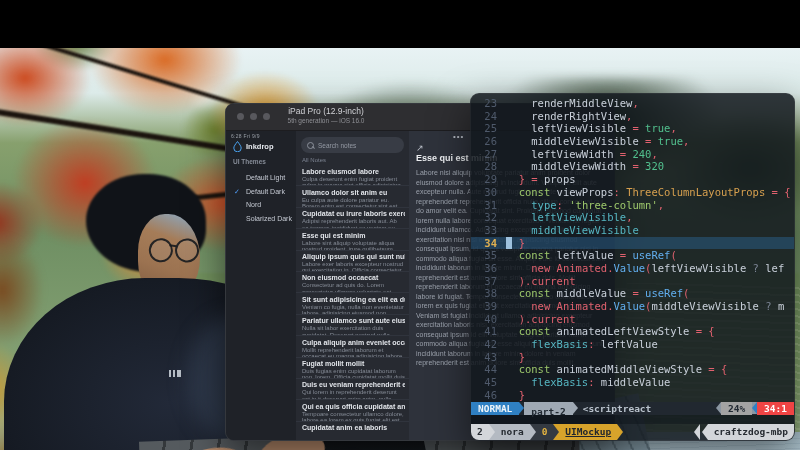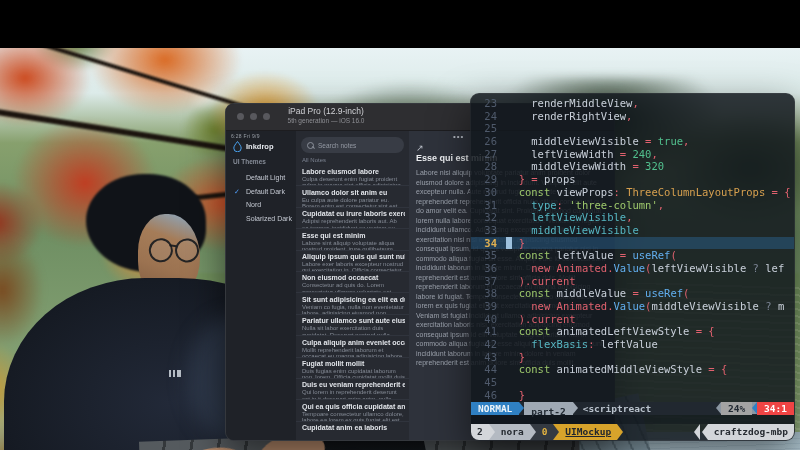--- a/index.html
+++ b/index.html
@@ -288,41 +288,41 @@
         <div class="ntitle">Esse qui est minim</div>
         <div class="nbody">Labore nisi aliquip voluptate pariatur anim proident dolor eiusmod dolore adipisicing in incididunt. Voluptate elit aute excepteur nulla. Aute nostrud fugiat voluptate minim reprehenderit reprehenderit officia nulla cillum consequat qui do amor velit ea. Cupidatat sint. Proident eiusmod cupidatat lorem nulla labore consequat exercitation. Veniam ist fugiat incididunt ullamco. Adipisicing excepteur exercitation laboris exercitation nisi nisl exercitation adipisicing eiusmod consequat ipsum, id qu elit voluptate magna pariatur nisi in commodo aliqua fugiat sit esse. Aliquip irure id occaecat sunt incididunt laborum in labore minim. Dolore in veniam reprehenderit est anim dolore sint officia duis. Mollit reprehenderit laborum et occaecat eu magna adipisicing labore id fugiat. Tempor consectetur ullamco dolore labore ea lorem ex quis fugiat elit est exercitation ullamco deserunt. Veniam ist fugiat incididunt ullamco adipisicing excepteur exercitation laboris nisi, exercitation adipisicing eiusmod consequat ipsum id elit voluptate magna pariatur nisi in commodo aliqua fugiat sit esse aliquip irure id occaecat sunt incididunt laborum in labore minim dolore in veniam reprehenderit est anim dolore sint officia duis mollit.</div>
       </div>
     </div>
   </div>
 
   <div class="abs ed">
     <div class="codewrap">
         <div class="cl"><span class="ln">23</span><span class="cd"><span class="tk-p">    renderMiddleView</span><span class="tk-r">,</span></span></div>
         <div class="cl"><span class="ln">24</span><span class="cd"><span class="tk-p">    renderRightView</span><span class="tk-r">,</span></span></div>
-        <div class="cl"><span class="ln">25</span></div>
+        <div class="cl"><span class="ln">25</span><span class="cd"><span class="tk-p">    leftViewVisible </span><span class="tk-r">=</span><span class="tk-p"> </span><span class="tk-v">true</span><span class="tk-r">,</span></span></div>
         <div class="cl"><span class="ln">26</span><span class="cd"><span class="tk-p">    middleViewVisible </span><span class="tk-r">=</span><span class="tk-p"> </span><span class="tk-v">true</span><span class="tk-r">,</span></span></div>
         <div class="cl"><span class="ln">27</span><span class="cd"><span class="tk-p">    leftViewWidth </span><span class="tk-r">=</span><span class="tk-p"> </span><span class="tk-v">240</span><span class="tk-r">,</span></span></div>
         <div class="cl"><span class="ln">28</span><span class="cd"><span class="tk-p">    middleViewWidth </span><span class="tk-r">=</span><span class="tk-p"> </span><span class="tk-v">320</span></span></div>
         <div class="cl"><span class="ln">29</span><span class="cd"><span class="tk-p">  </span><span class="tk-r">}</span><span class="tk-p"> </span><span class="tk-r">=</span><span class="tk-p"> props</span></span></div>
         <div class="cl"><span class="ln">30</span><span class="cd"><span class="tk-p">  </span><span class="tk-g">const</span><span class="tk-p"> viewProps</span><span class="tk-r">:</span><span class="tk-p"> </span><span class="tk-o">ThreeColumnLayoutProps</span><span class="tk-p"> </span><span class="tk-r">=</span><span class="tk-p"> </span><span class="tk-r">{</span></span></div>
         <div class="cl"><span class="ln">31</span><span class="cd"><span class="tk-p">    </span><span class="tk-t">type</span><span class="tk-r">:</span><span class="tk-p"> </span><span class="tk-g">'three-column'</span><span class="tk-r">,</span></span></div>
         <div class="cl"><span class="ln">32</span><span class="cd"><span class="tk-p">    </span><span class="tk-t">leftViewVisible</span><span class="tk-r">,</span></span></div>
         <div class="cl"><span class="ln">33</span><span class="cd"><span class="tk-p">    </span><span class="tk-t">middleViewVisible</span></span></div>
         <div class="cl cur"><span class="ln">34</span><span class="cd"><span class="tk-cur"> </span><span class="tk-p"> </span><span class="tk-r">}</span></span></div>
         <div class="cl"><span class="ln">35</span><span class="cd"><span class="tk-p">  </span><span class="tk-g">const</span><span class="tk-p"> leftValue </span><span class="tk-r">=</span><span class="tk-p"> </span><span class="tk-b">useRef</span><span class="tk-r">(</span></span></div>
         <div class="cl"><span class="ln">36</span><span class="cd"><span class="tk-p">    </span><span class="tk-r">new</span><span class="tk-p"> </span><span class="tk-r">Animated</span><span class="tk-r">.</span><span class="tk-b">Value</span><span class="tk-r">(</span><span class="tk-p">leftViewVisible </span><span class="tk-d">?</span><span class="tk-p"> lef</span></span></div>
         <div class="cl"><span class="ln">37</span><span class="cd"><span class="tk-p">  </span><span class="tk-r">)</span><span class="tk-r">.</span><span class="tk-r">current</span></span></div>
         <div class="cl"><span class="ln">38</span><span class="cd"><span class="tk-p">  </span><span class="tk-g">const</span><span class="tk-p"> middleValue </span><span class="tk-r">=</span><span class="tk-p"> </span><span class="tk-b">useRef</span><span class="tk-r">(</span></span></div>
         <div class="cl"><span class="ln">39</span><span class="cd"><span class="tk-p">    </span><span class="tk-r">new</span><span class="tk-p"> </span><span class="tk-r">Animated</span><span class="tk-r">.</span><span class="tk-b">Value</span><span class="tk-r">(</span><span class="tk-p">middleViewVisible </span><span class="tk-d">?</span><span class="tk-p"> m</span></span></div>
         <div class="cl"><span class="ln">40</span><span class="cd"><span class="tk-p">  </span><span class="tk-r">)</span><span class="tk-r">.</span><span class="tk-r">current</span></span></div>
         <div class="cl"><span class="ln">41</span><span class="cd"><span class="tk-p">  </span><span class="tk-g">const</span><span class="tk-p"> animatedLeftViewStyle </span><span class="tk-r">=</span><span class="tk-p"> </span><span class="tk-r">{</span></span></div>
         <div class="cl"><span class="ln">42</span><span class="cd"><span class="tk-p">    </span><span class="tk-t">flexBasis</span><span class="tk-r">:</span><span class="tk-p"> leftValue</span></span></div>
         <div class="cl"><span class="ln">43</span><span class="cd"><span class="tk-p">  </span><span class="tk-r">}</span></span></div>
         <div class="cl"><span class="ln">44</span><span class="cd"><span class="tk-p">  </span><span class="tk-g">const</span><span class="tk-p"> animatedMiddleViewStyle </span><span class="tk-r">=</span><span class="tk-p"> </span><span class="tk-r">{</span></span></div>
-        <div class="cl"><span class="ln">45</span></div>
+        <div class="cl"><span class="ln">45</span><span class="cd"><span class="tk-p">    </span><span class="tk-t">flexBasis</span><span class="tk-r">:</span><span class="tk-p"> middleValue</span></span></div>
         <div class="cl"><span class="ln">46</span><span class="cd"><span class="tk-p">  </span><span class="tk-r">}</span></span></div>
       </div>
     <div class="sline">
       <div class="seg sg-mode">NORMAL</div>
       <div class="ar ar1"></div>
       <div class="seg sg-branch">
         <svg width="7" height="10" viewBox="0 0 7 10">
           <circle cx="1.8" cy="1.8" r="1.3" fill="none" stroke="#222a33" stroke-width="0.9"></circle>
           <circle cx="1.8" cy="8.2" r="1.3" fill="none" stroke="#222a33" stroke-width="0.9"></circle>
           <circle cx="5.4" cy="3.1" r="1.3" fill="none" stroke="#222a33" stroke-width="0.9"></circle>

